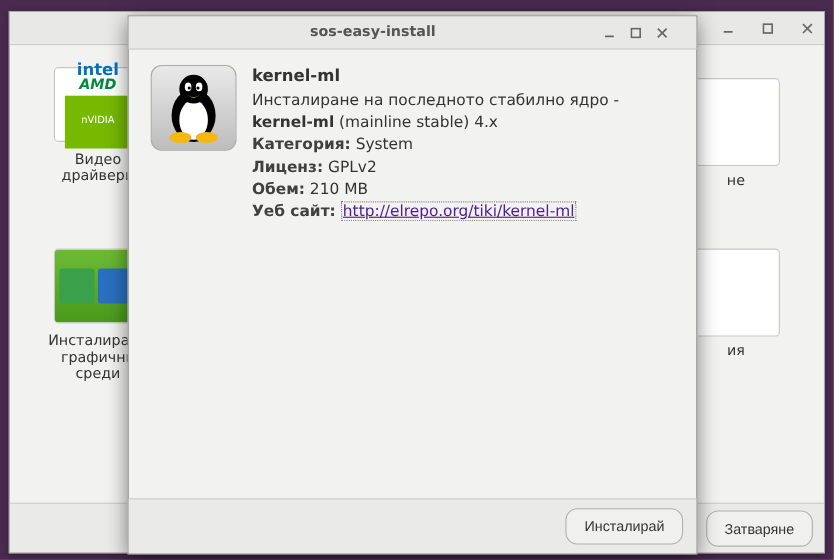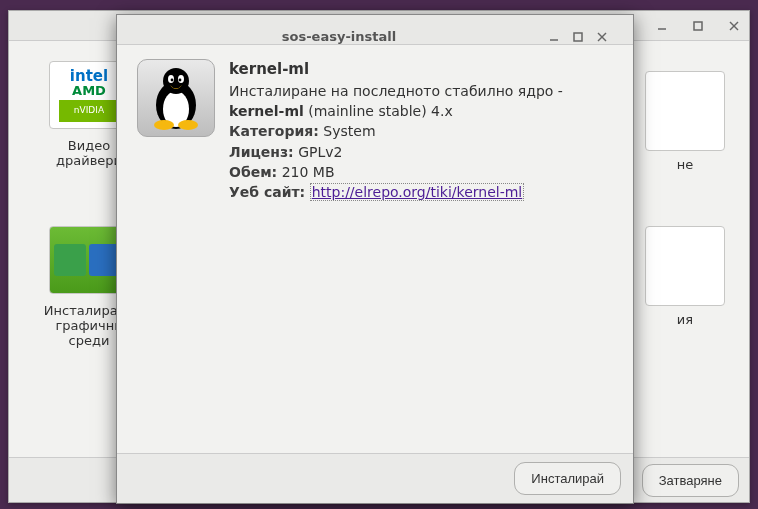--- a/index.html
+++ b/index.html
@@ -56,22 +56,22 @@
     background: #fff;
     margin: 0 auto 9px auto;
     display: flex;
     flex-direction: column;
     align-items: center;
     justify-content: center;
     font-size: 10px;
     line-height: 1.1;
   }
   .intel { color: #0071c5; font-weight: bold; font-size: 15px; }
-  .amd { color: #008b3a; font-weight: bold; font-size: 13px; }
-  .nvidia-bar { background:#76b900; width:60px; padding:6px 2px; color:#fff; font-size:9px; margin-top:2px;}
+  .amd { color: #008b3a; font-weight: bold; font-size: 13px; font-style: italic; }
+  .nvidia-bar { background:#76b900; width:60px; padding:19px 2px; color:#fff; font-size:9px; margin-top:2px;}
   .bg-icon-tools {
     background: linear-gradient(#6cbb35, #4a9a1a);
     display:flex; flex-wrap:wrap; padding:4px; gap:3px;
   }
   .tool-sq { width:32px; height:32px; border-radius:3px; background:rgba(255,255,255,0.25); }
 
   .bg-footer {
     position: absolute;
     bottom: 0; left:0; right:0;
     height: 45px;
@@ -99,21 +99,21 @@
     height: 490px;
     background: #f2f2f0;
     border: 1px solid #888;
     box-shadow: 0 4px 18px rgba(0,0,0,0.5);
     display:flex; flex-direction:column;
   }
   .dlg-titlebar {
     height: 30px;
     background: #e8e8e6;
     border-bottom: 1px solid #ccc;
-    display:flex; align-items:flex-end;
+    display:flex; align-items:center;
     padding: 0 24px;
   }
   .dlg-title {
     flex: 1;
     text-align: center;
     font-weight: bold;
     font-size: 13px;
     color: #555;
   }
   .win-ctrl {
@@ -153,21 +153,21 @@
 
   .dlg-footer {
     border-top: 1px solid #ccc;
     background: #eaeae8;
     padding: 8px 12px;
     display:flex; justify-content:flex-end;
   }
 
   .right-item {
     position:absolute;
-    right: 14px;
+    right: 30px;
     width: 100px;
     text-align:center;
     font-size:13px;
     color:#333;
   }
   .right-top { top: 60px; }
   .right-bot { top: 215px; }
   .right-icon {
     width:80px; height:80px; border:1px solid #c7c7c5; border-radius:4px;
     background:#fff; margin:0 auto 6px auto;

